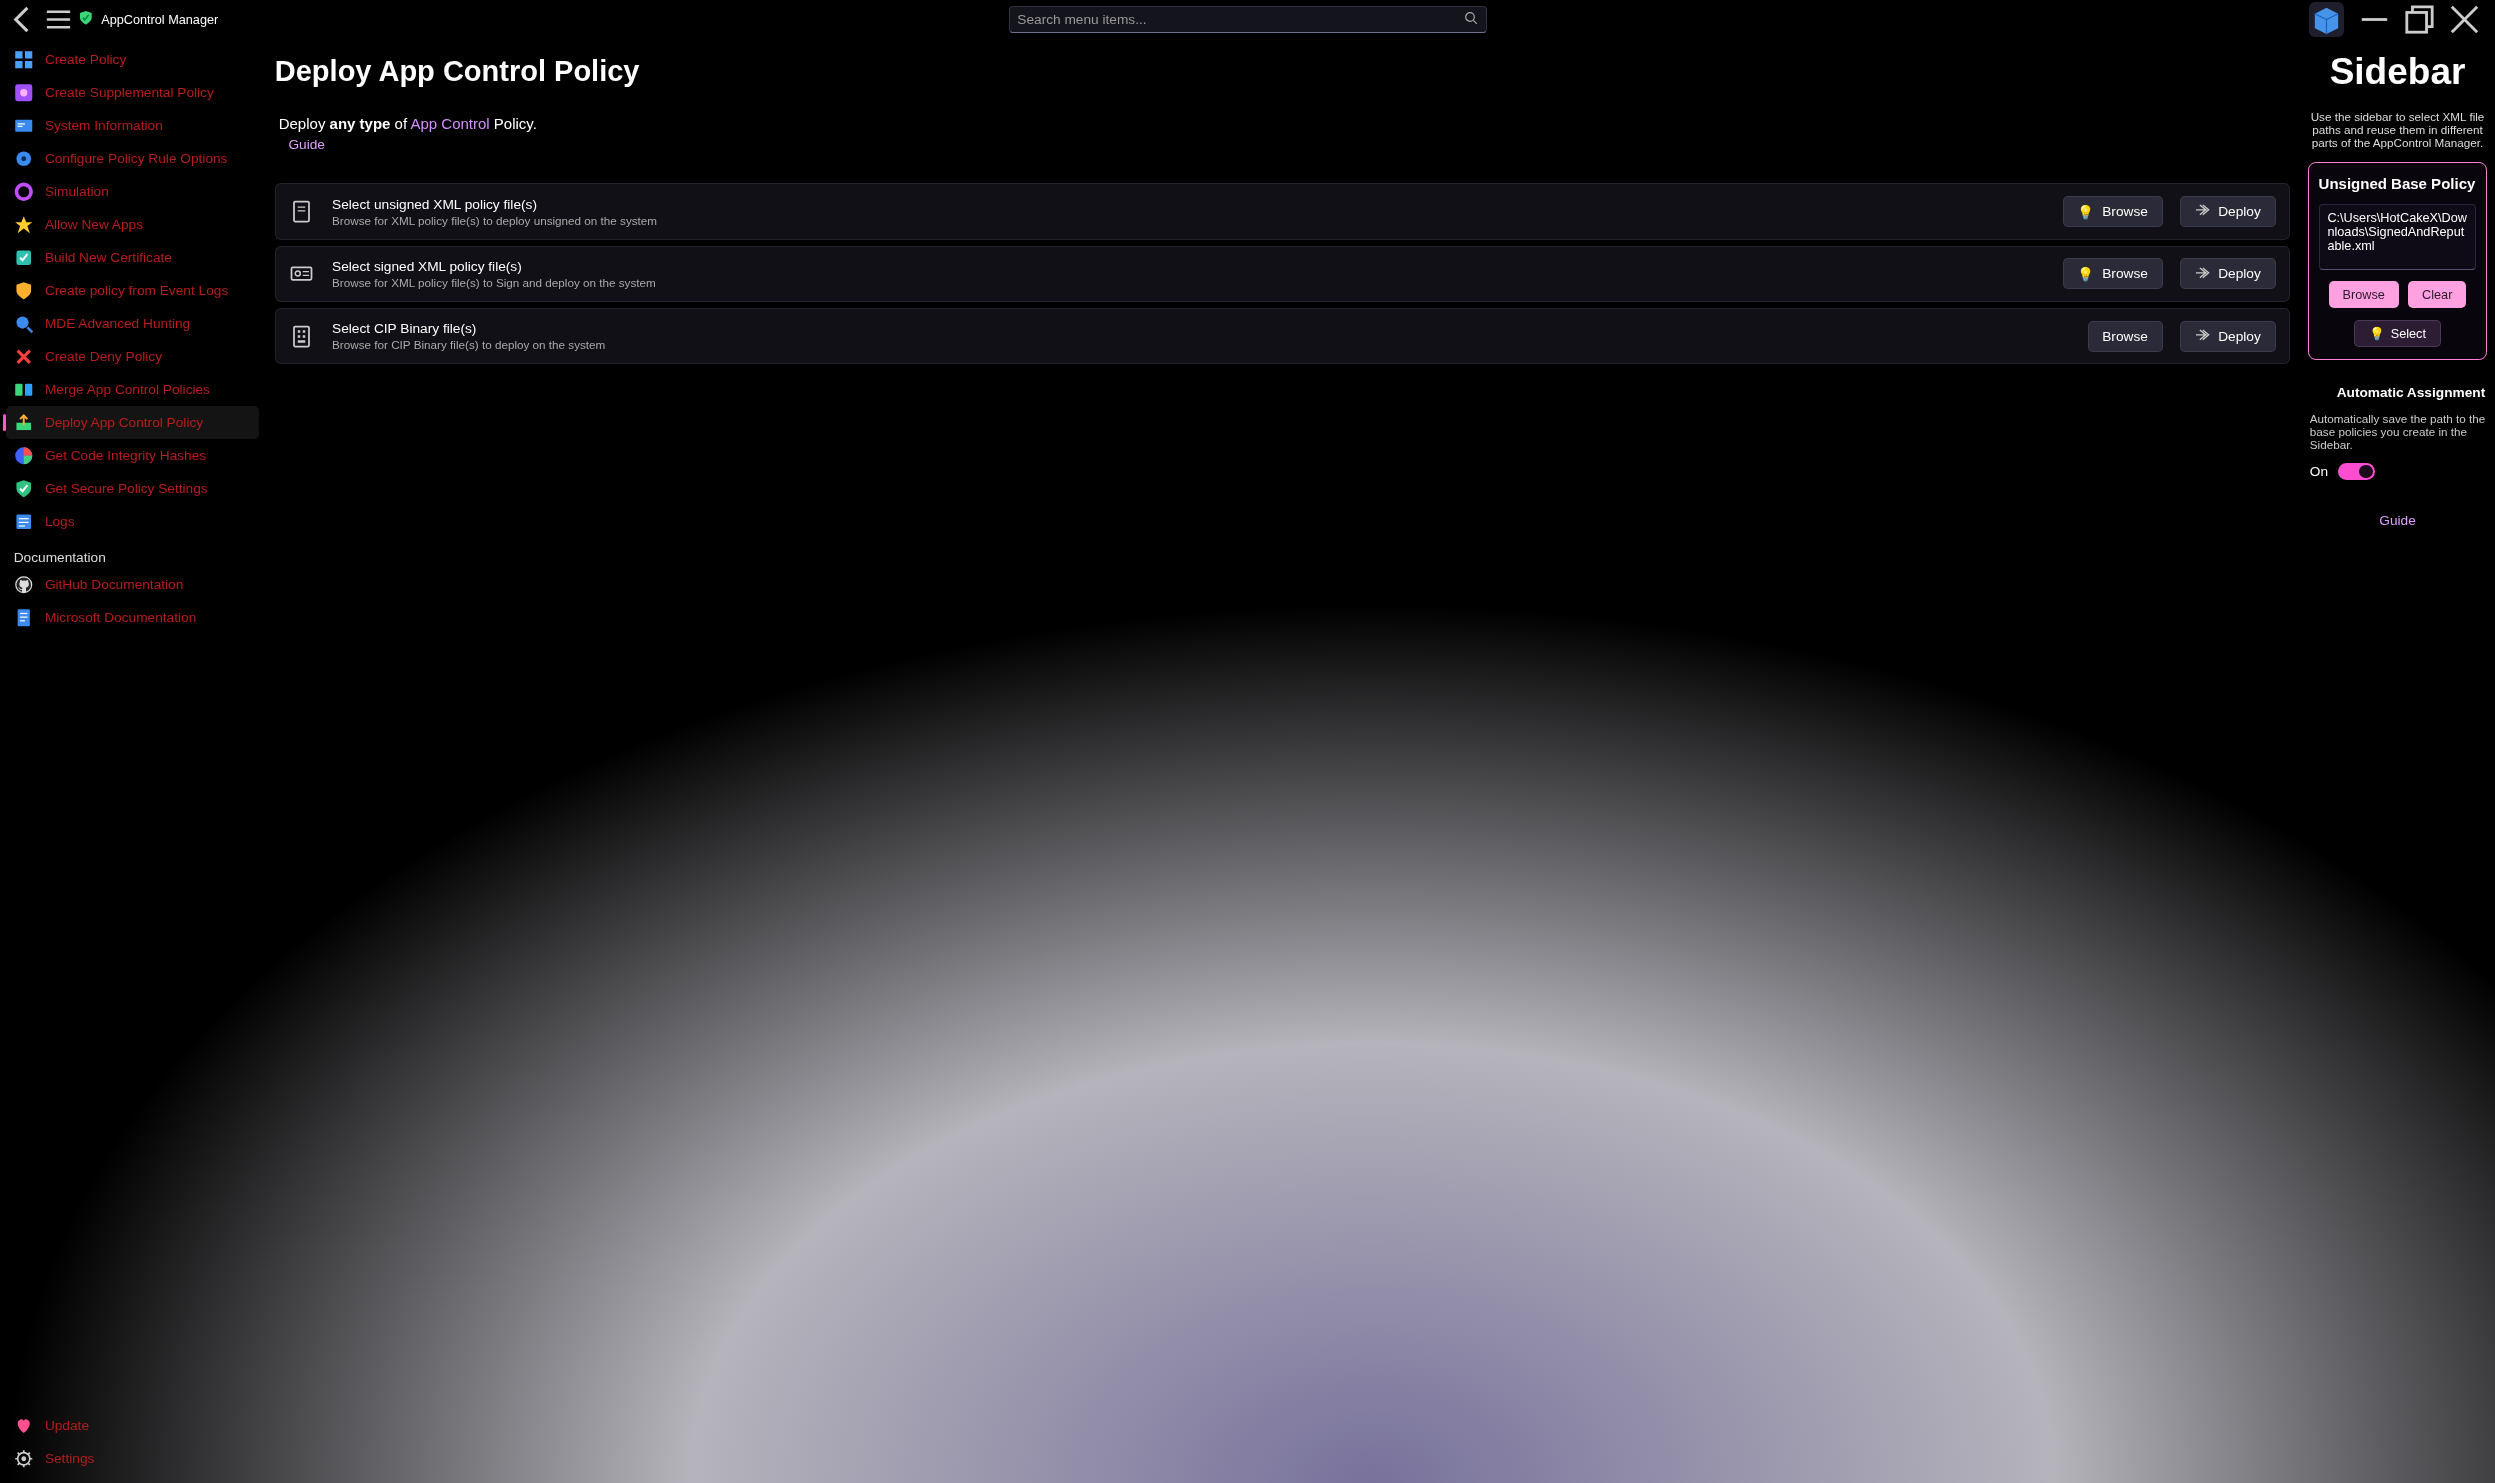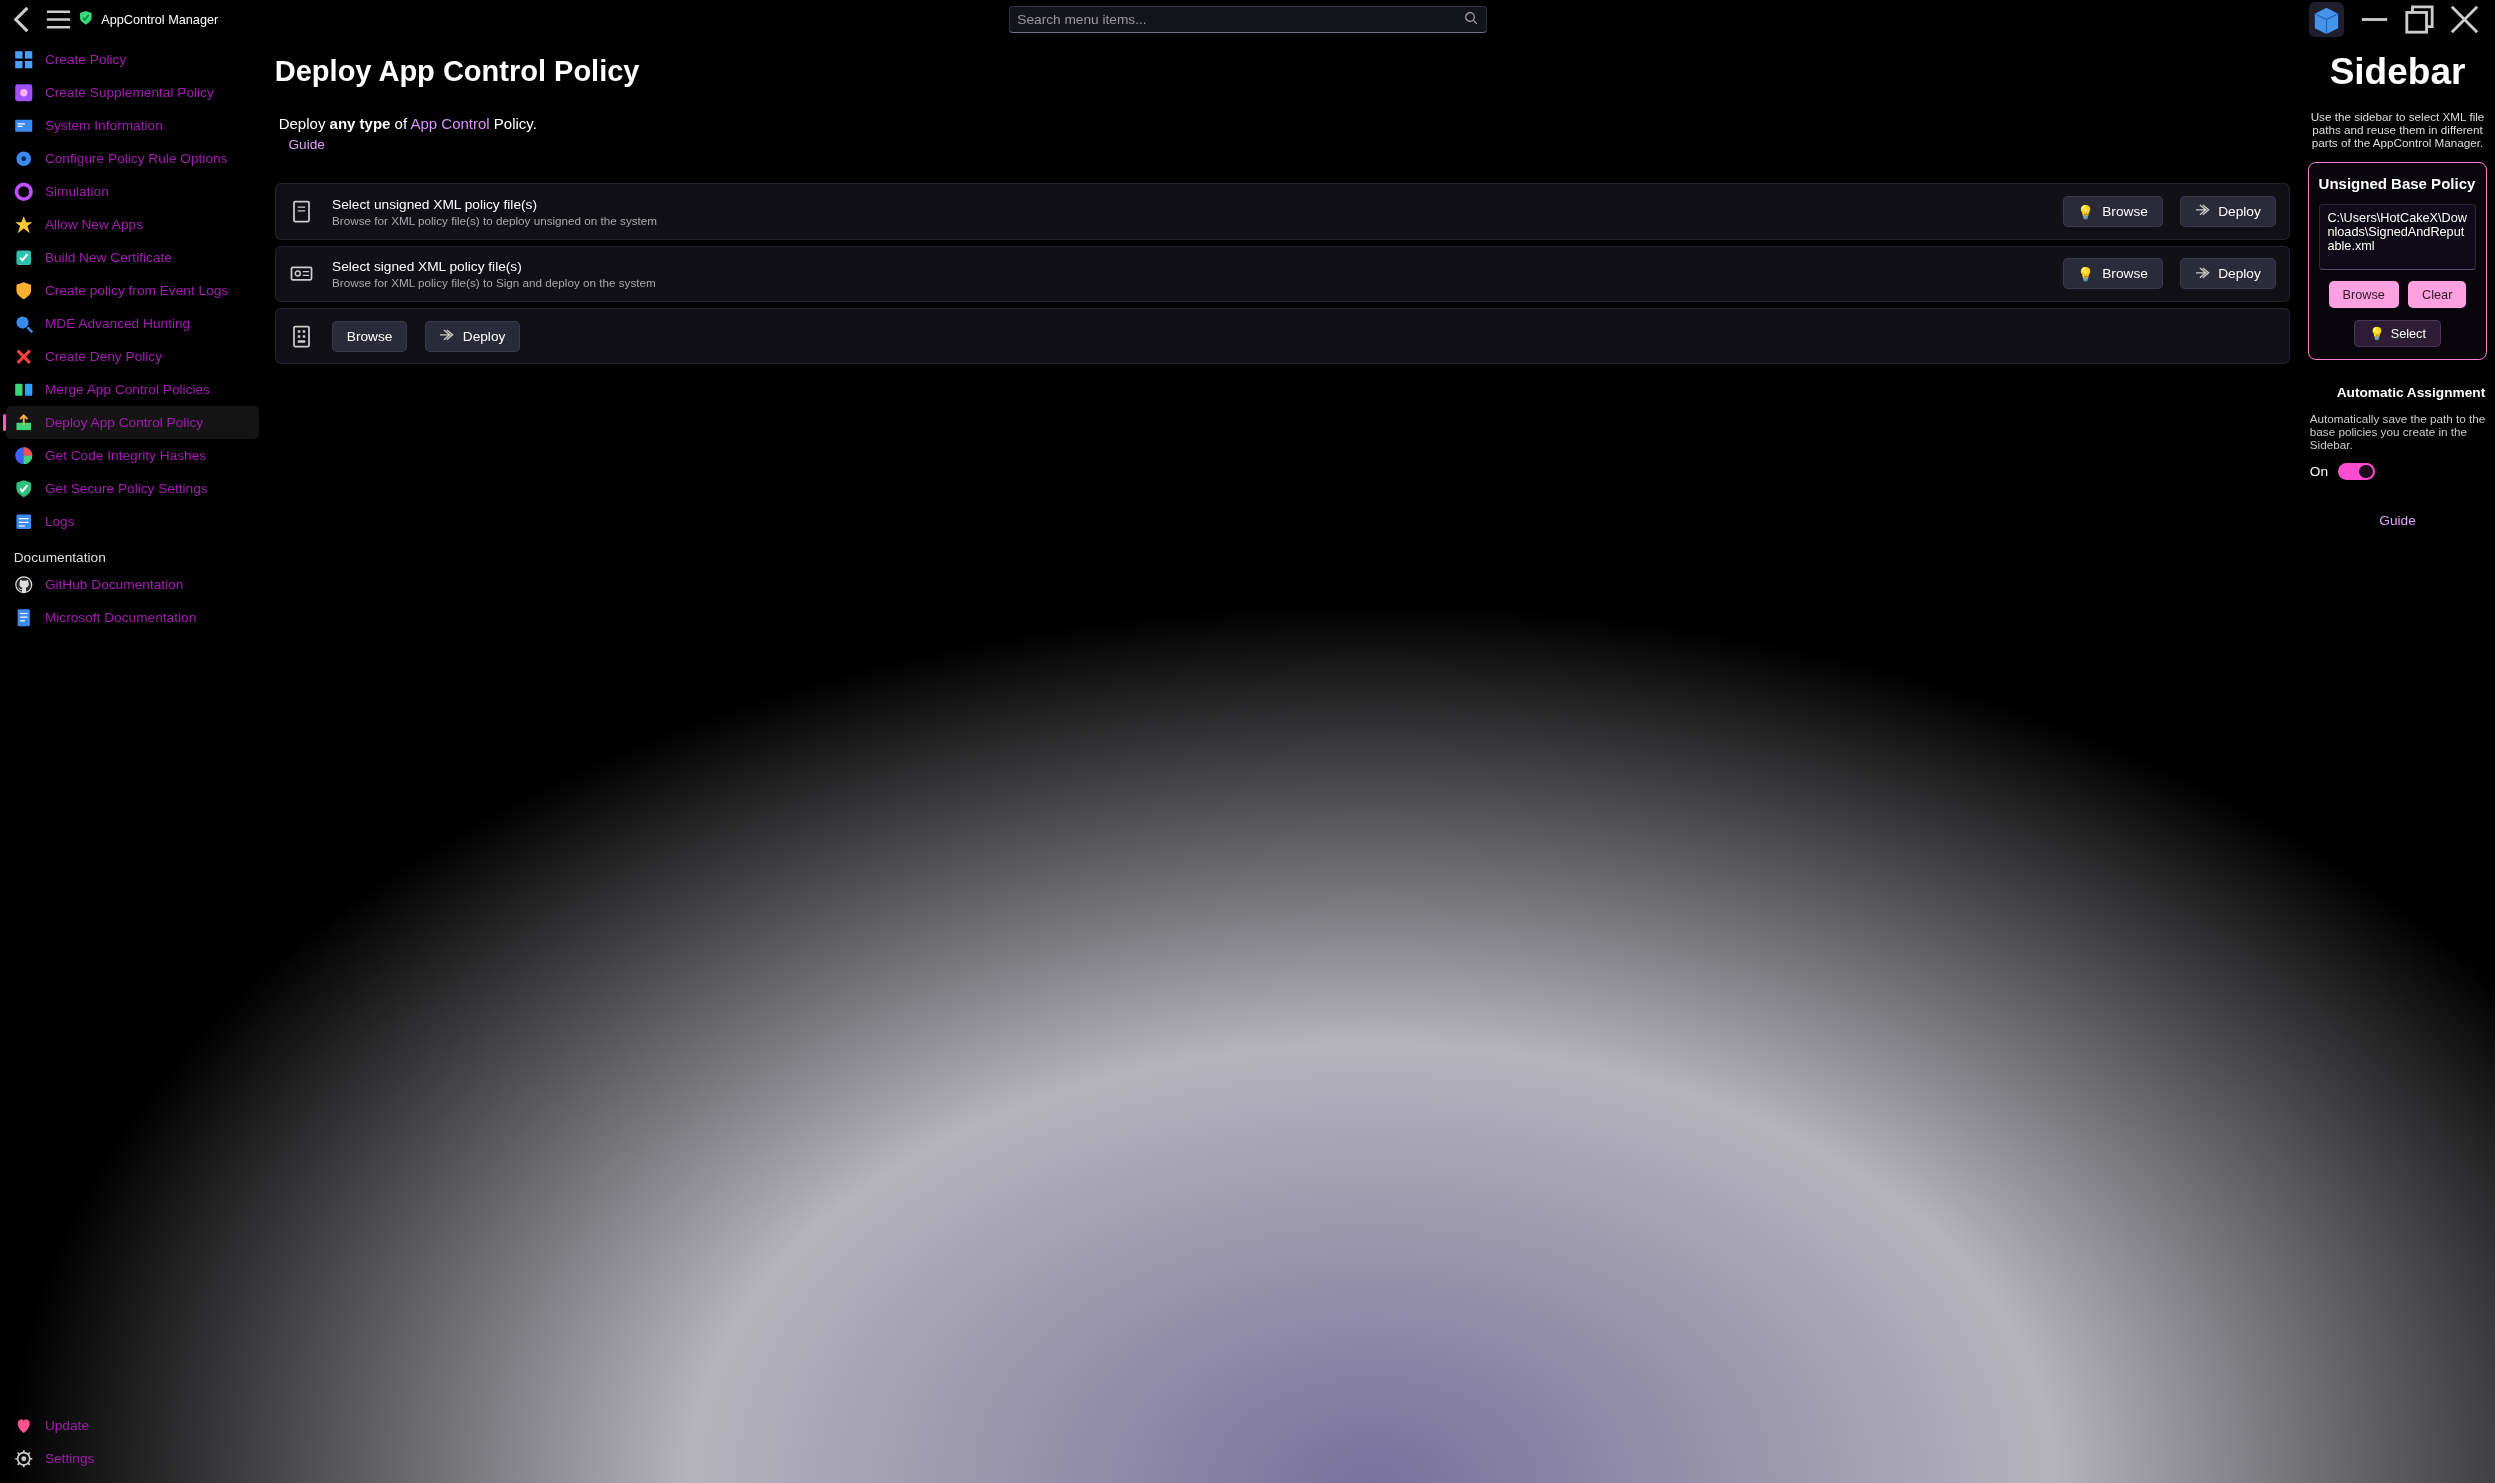--- a/index.html
+++ b/index.html
@@ -84,21 +84,21 @@
 .nav-scroll::-webkit-scrollbar-thumb { background: rgba(120,120,150,0.5); border-radius: 2px; }
 .nav-item {
   height: 33px;
   margin: 0 5.9px;
   padding: 0 7.8px;
   display: flex;
   align-items: center;
   gap: 11.7px;
   border-radius: 4.9px;
   cursor: pointer;
-  color: #a21caf;
+  color: #b91c1c;
   font-size: 13.7px;
   position: relative;
 }
 .nav-item.active { background: rgba(255,255,255,0.08); }
 .nav-item.active::before {
   content: "";
   position: absolute;
   left: -2.9px;
   top: 7.8px;
   bottom: 7.8px;
@@ -571,20 +571,24 @@
           <div class="card-icon">
             <svg viewBox="0 0 20 20">
               <rect x="4" y="2" width="12" height="16" rx="1" stroke="#ccc" stroke-width="1.4" fill="none"></rect>
               <rect x="7" y="5" width="2" height="2" fill="#ccc"></rect>
               <rect x="11" y="5" width="2" height="2" fill="#ccc"></rect>
               <rect x="7" y="9" width="2" height="2" fill="#ccc"></rect>
               <rect x="11" y="9" width="2" height="2" fill="#ccc"></rect>
               <rect x="7" y="13" width="6" height="2" fill="#ccc"></rect>
             </svg>
           </div>
+          <div class="card-text">
+            <div class="card-title">Select CIP Binary file(s)</div>
+            <div class="card-sub">Browse for CIP Binary file(s) to deploy on the system</div>
+          </div>
           <button class="btn">
             <span>Browse</span>
           </button>
           <button class="btn">
             <span><svg width="15.6" height="13.7" viewBox="0 0 16 14">
                 <path d="M1 7 H12 M8 2 L14 7 L8 12 M5 2 L11 7 L5 12" stroke="#ccc" stroke-width="1.4" fill="none"></path>
               </svg></span>
             <span>Deploy</span>
           </button>
         </div>

